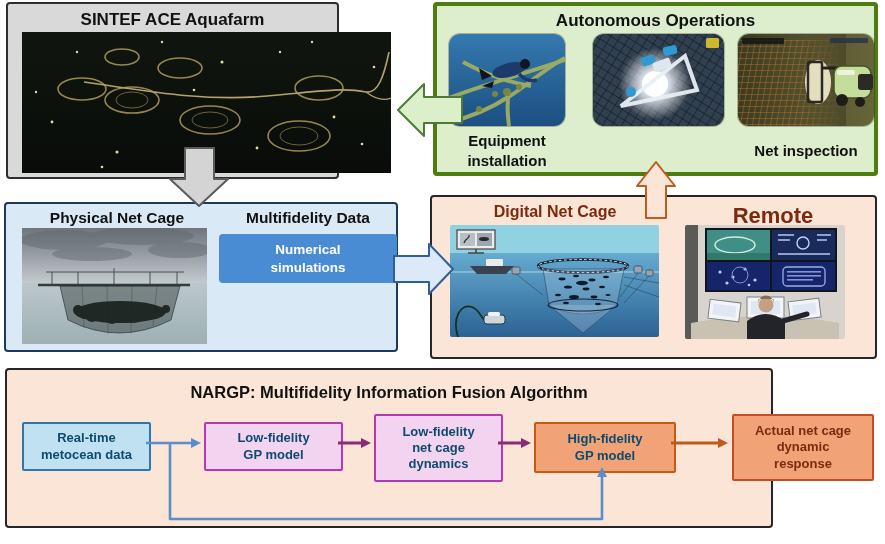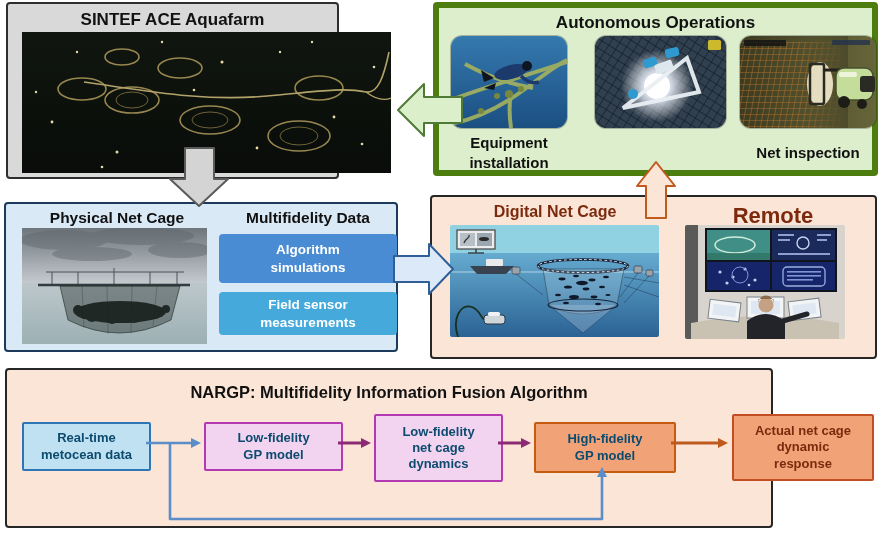--- a/index.html
+++ b/index.html
@@ -12,21 +12,21 @@
   .photo svg{display:block;width:100%;height:100%;}
 
   
   .b-aquafarm{left:6px;top:2px;width:333px;height:177px;
               background:#d9d9d9;border:2px solid #2e2e2e;}
   .b-aquafarm .ttl{position:absolute;left:0;top:6px;width:100%;font-size:17px;}
   .aquafarm-photo{left:14px;top:28px;width:369px;height:141px;}
 
   
   .b-autonomous{left:433px;top:2px;width:445px;height:174px;
-                background:var(--top-right-fill,#ddeecd);border:6px solid #4d7c0f;}
+                background:var(--top-right-fill,#ddeecd);border:4px solid #4d7c0f;}
   .b-autonomous .ttl{position:absolute;left:0;top:5px;width:100%;font-size:17px;}
   .op-item{position:absolute;top:28px;display:flex;flex-direction:column;align-items:center;}
   .op-img{width:100%;height:92px;border-radius:11px;overflow:hidden;box-shadow:0 0 0 1px rgba(0,0,0,.25);}
   .op-img svg{display:block;width:100%;height:100%;}
   .op-label{margin-top:5px;font-weight:bold;font-size:15px;line-height:1.3;text-align:center;
             min-height:40px;display:flex;align-items:flex-start;justify-content:center;color:#111;}
   .op-1{left:12px;width:116px;}
   .op-2{left:156px;width:131px;}
   .op-3{left:301px;width:136px;}
   .op-2 .op-label,.op-3 .op-label{align-items:center;}
@@ -272,24 +272,22 @@
           <circle cx="56" cy="82" r="5"></circle>
             <circle cx="70" cy="88" r="6"></circle>
             <circle cx="90" cy="90" r="6"></circle>
           <circle cx="112" cy="89" r="6"></circle>
             <circle cx="132" cy="85" r="5"></circle>
             <circle cx="144" cy="81" r="4"></circle>
         </g>
       </svg>
     </div>
 
-    <div class="mf-btn mf-btn1 pre">Algorithm
+    <div class="mf-btn mf-btn1 pre">Numerical
 simulations</div>
-    <div class="mf-btn mf-btn2 pre">Field sensor
-measurements</div>
   </div>
 
   <div class="box b-digital">
     <div class="ttl h-digital">Digital Net Cage</div>
     <div class="ttl h-remote">Remote Monitoring</div>
 
     <div class="photo digital-photo">
       <svg viewBox="0 0 209 112" preserveAspectRatio="none">
         <defs>
           <linearGradient id="gDw" x1="0" y1="0" x2="0" y2="1">

